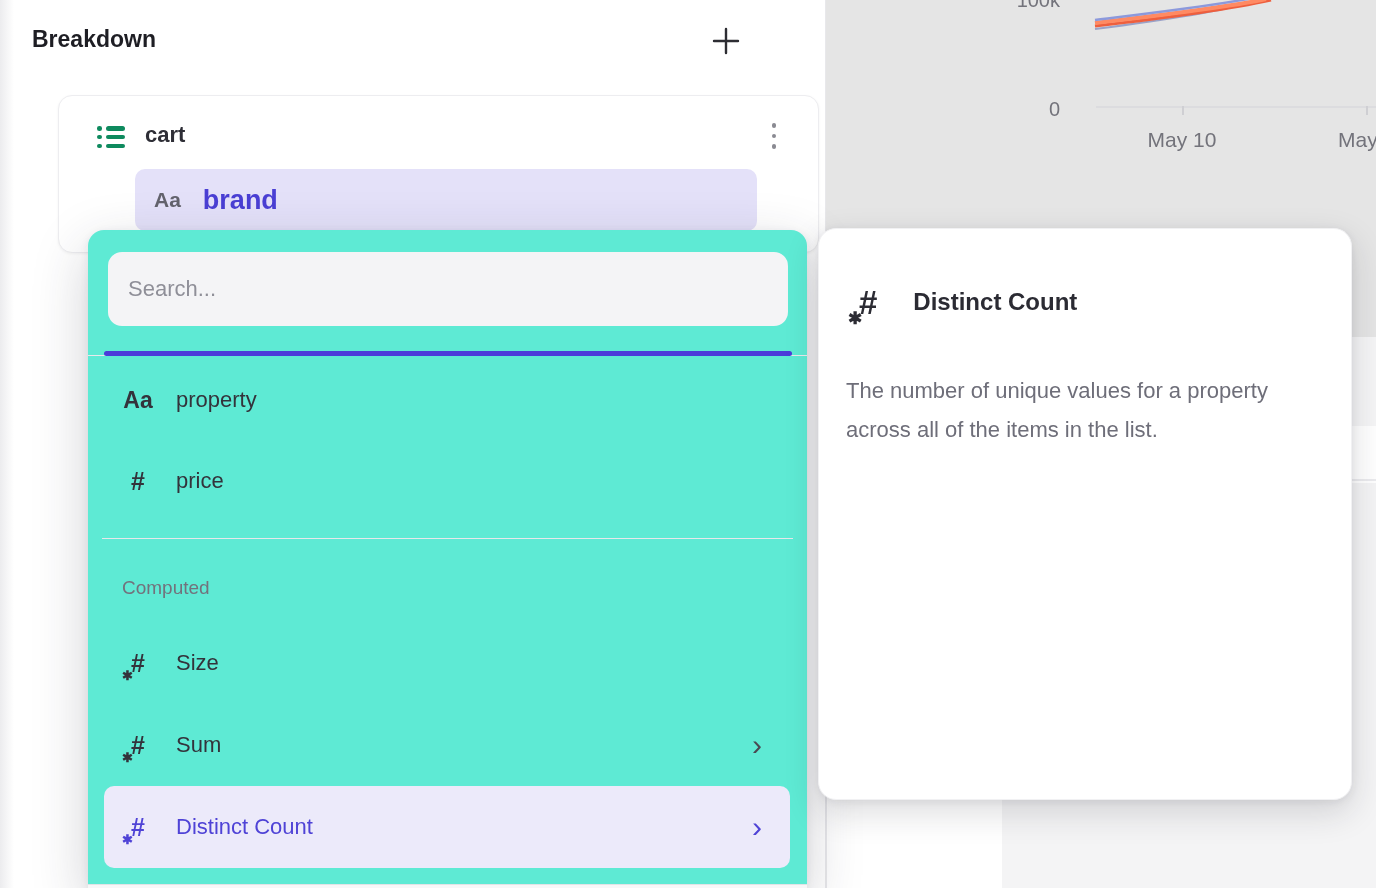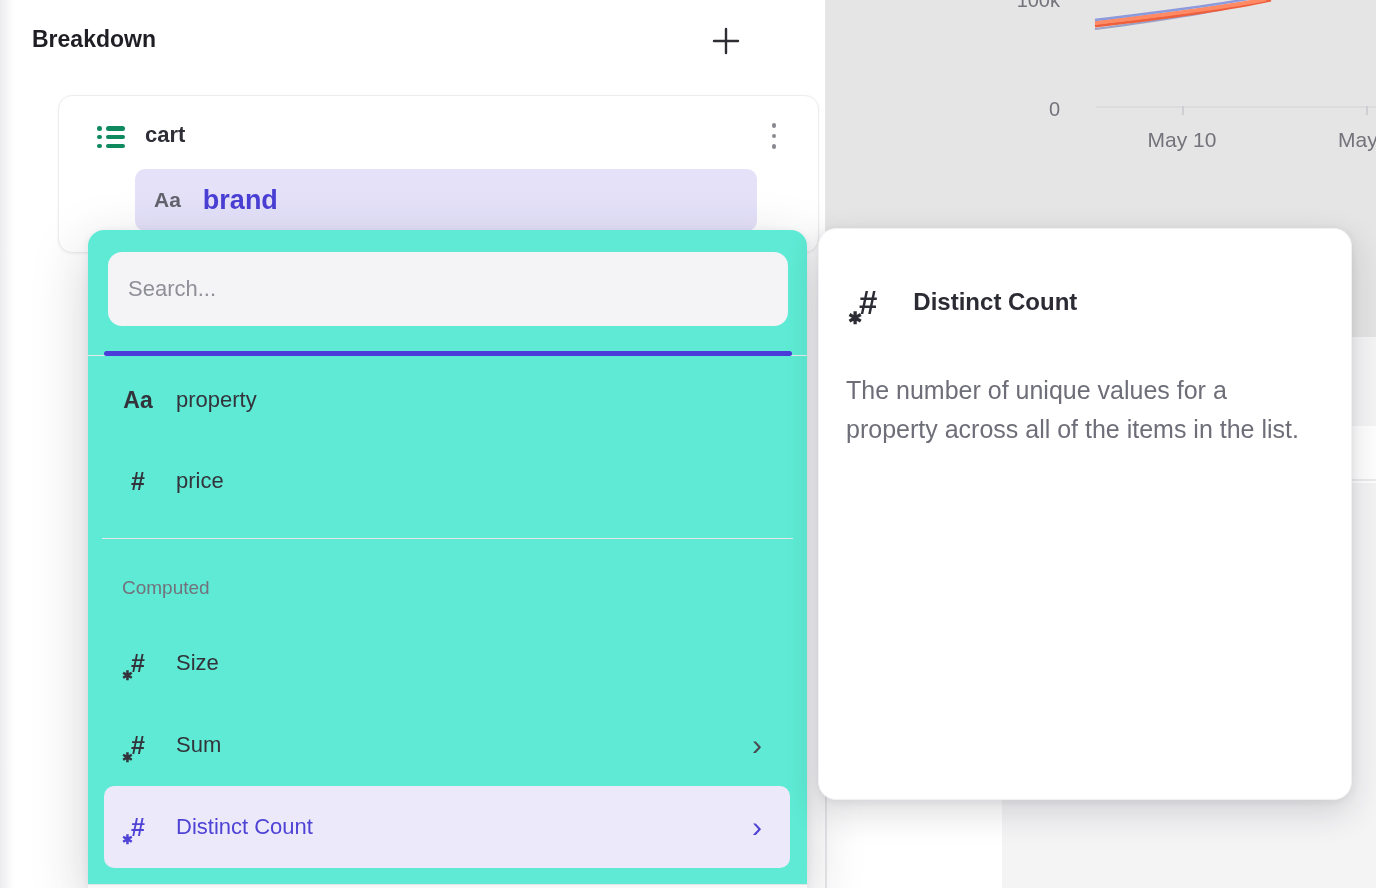--- a/index.html
+++ b/index.html
@@ -85,21 +85,21 @@
   .dd-footer { position:absolute; left:0; right:0; top:655px; bottom:0; background:#f7f7f8; }
 
   
   .tooltip { position:absolute; left:818px; top:228px; width:534px; height:572px; background:#ffffff;
              border-radius:18px; border:1px solid #f1f1f3;
              box-shadow:0 12px 34px rgba(30,30,45,.16), 0 2px 8px rgba(30,30,45,.07); z-index:11; }
   .t-head { position:absolute; left:40px; top:50px; height:46px; display:flex; align-items:center; }
   .t-icon { position:relative; font-size:33px; font-weight:600; color:#2c2c34; line-height:1; }
   .t-icon .star { position:absolute; left:-11px; bottom:-8px; font-size:17px; }
   .t-title { margin-left:36px; font-size:24px; font-weight:700; color:#2b2b33; }
-  .t-body { position:absolute; left:27px; top:142px; width:472px; font-size:25px; line-height:39px; color:#6e6e79; }
+  .t-body { position:absolute; left:27px; top:142px; width:472px; font-size:22px; line-height:39px; color:#6e6e79; }
 </style>
 </head>
 <body>
 
 <div id="app">
 
   <div class="left-fade"></div>
   <div class="panel-divider"></div>
   <div class="band-gray-top"></div>
   <div class="band-white"></div>

